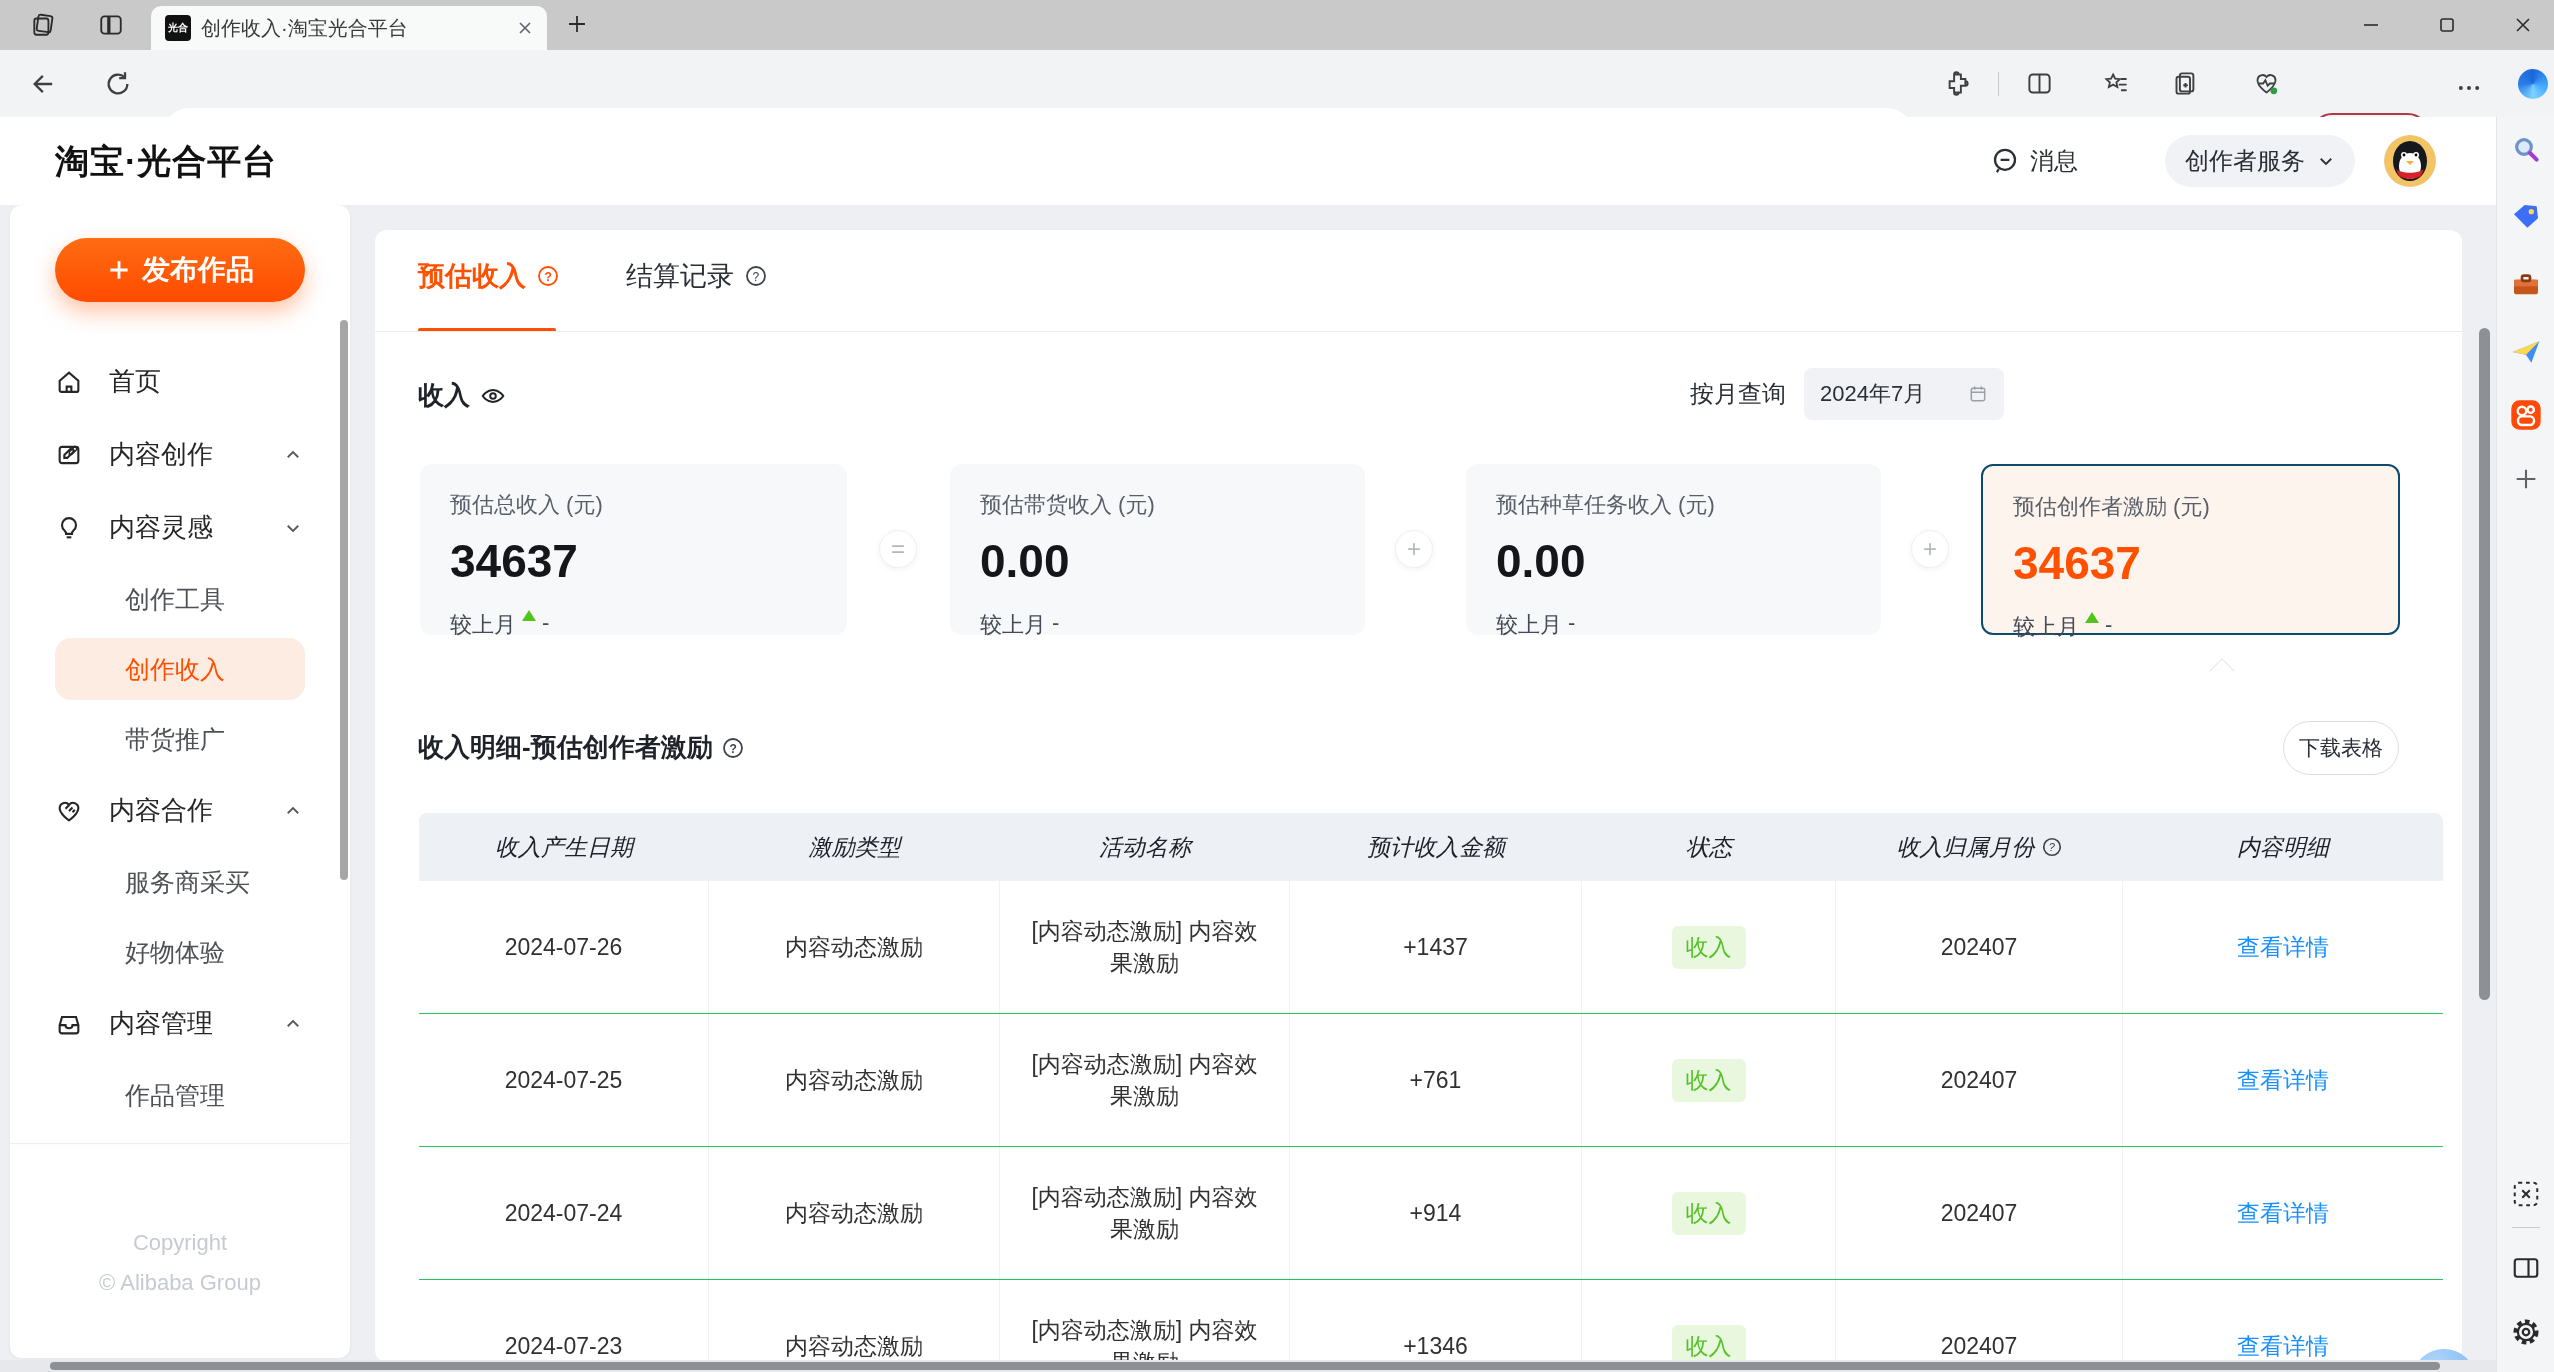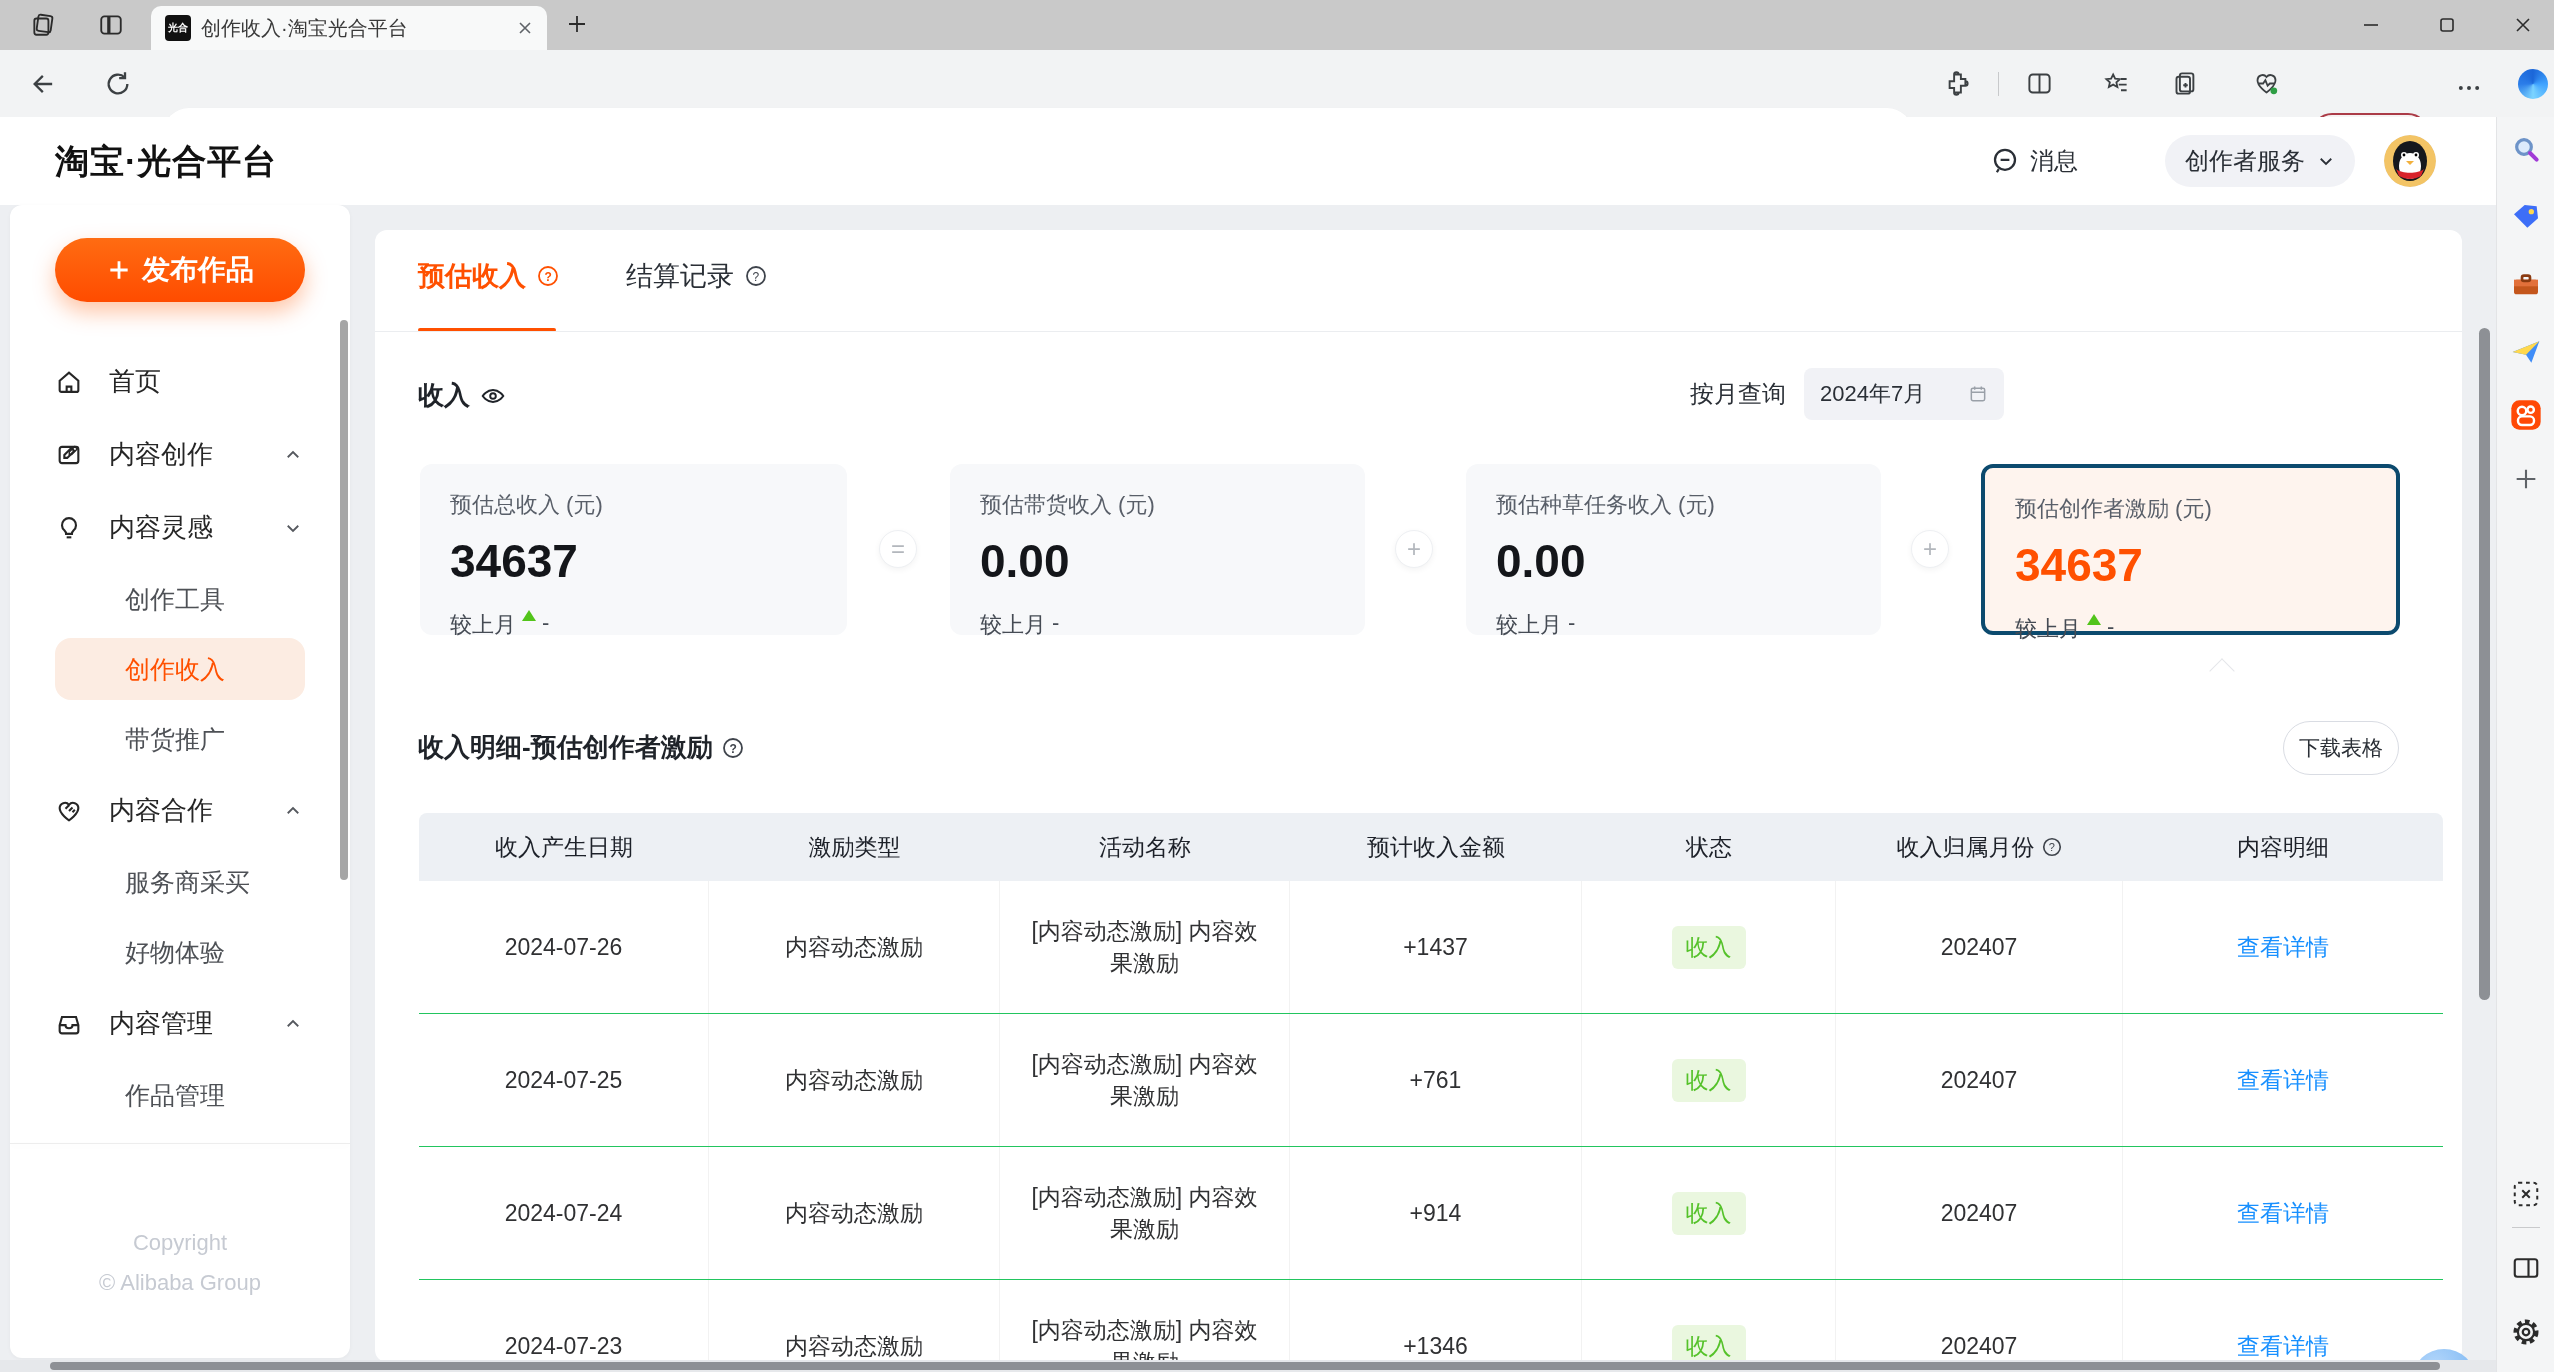--- a/index.html
+++ b/index.html
@@ -80,39 +80,39 @@
        font-size:26px;font-weight:600;color:#1f2329;}
   .query{position:absolute;top:138px;height:52px;display:flex;align-items:center;gap:18px;font-size:24px;color:#2a2f36;}
   .q-input{height:52px;background:#f1f2f6;border-radius:8px;display:flex;align-items:center;
        justify-content:space-between;padding:0 16px;font-size:22px;color:#2a2f36;}
   .placeholder{color:#b7bcc6;}
 
   .stat{position:absolute;top:234px;height:171px;background:#f7f8fa;border-radius:12px;padding:26px 30px;}
   .stat .t{font-size:22px;color:#595f69;}
   .stat .v{font-size:46px;font-weight:bold;color:#14161a;margin-top:14px;}
   .stat .c{font-size:22px;color:#454b54;margin-top:22px;display:flex;gap:6px;}
-  .stat.sel{background:#fef4ee;border:4px solid #0c4a6e;}
+  .stat.sel{background:#fef4ee;border:2px solid #0c4a6e;}
   .stat.sel .v{color:#ff5000;}
   .op{position:absolute;top:300px;width:38px;height:38px;border-radius:50%;background:#fff;
       border:1px solid #eef0f3;box-shadow:0 2px 6px rgba(0,0,0,.05);color:#b3b7bd;font-size:24px;
       display:flex;align-items:center;justify-content:center;}
   .arrow-up{width:0;height:0;border-left:7px solid transparent;border-right:7px solid transparent;
       border-bottom:11px solid #52c41a;display:inline-block;}
   .caret{position:absolute;left:1838px;top:432px;width:18px;height:18px;background:#fff;
       border-left:1px solid #e4e6ea;border-top:1px solid #e4e6ea;transform:rotate(45deg);}
 
   .detail-title{position:absolute;left:43px;top:500px;display:flex;align-items:center;gap:8px;
       font-size:26px;font-weight:600;color:#1f2329;}
   .dl-btn{position:absolute;left:1908px;top:491px;width:116px;height:54px;border:1px solid #d9dce3;
       border-radius:27px;display:flex;align-items:center;justify-content:center;font-size:21px;color:#2a2f36;background:#fff;}
 
   .table{position:absolute;left:44px;top:583px;width:2024px;}
   .thead,.trow{display:grid;grid-template-columns:290px 291px 290px 292px 254px 287px 320px;}
   .thead{height:68px;background:#edf0f4;border-radius:8px 8px 0 0;}
-  .th{display:flex;align-items:center;justify-content:center;font-size:23px;color:#1d2129;gap:6px;}
+  .th{display:flex;align-items:center;justify-content:center;font-size:23px;color:#1d2129;gap:6px;font-style:italic;}
   .trow{height:133px;border-bottom:1px solid #22c55e;}
   .td{display:flex;align-items:center;justify-content:center;font-size:23px;color:#303133;
       border-right:1px solid #f2f2f2;text-align:center;}
   .td:last-child{border-right:none;}
   .td .wrap{display:inline-block;width:245px;line-height:32px;}
   .badge{padding:6px 14px;background:#eaf7df;color:#55c22a;border-radius:6px;font-size:23px;}
   .link{color:#1890ff;}
 
   
   .v-scroll{position:absolute;left:2479px;top:211px;width:11px;height:672px;background:#8d9095;border-radius:6px;}

